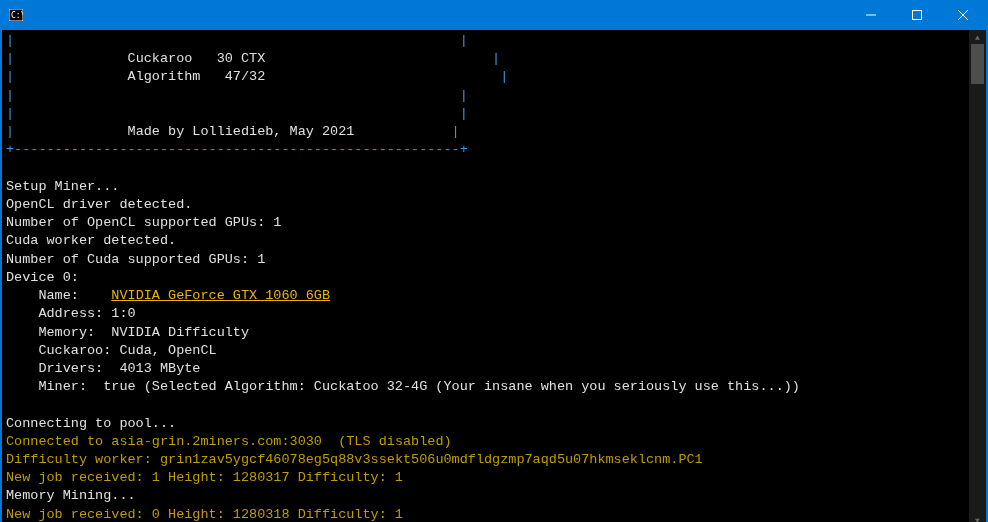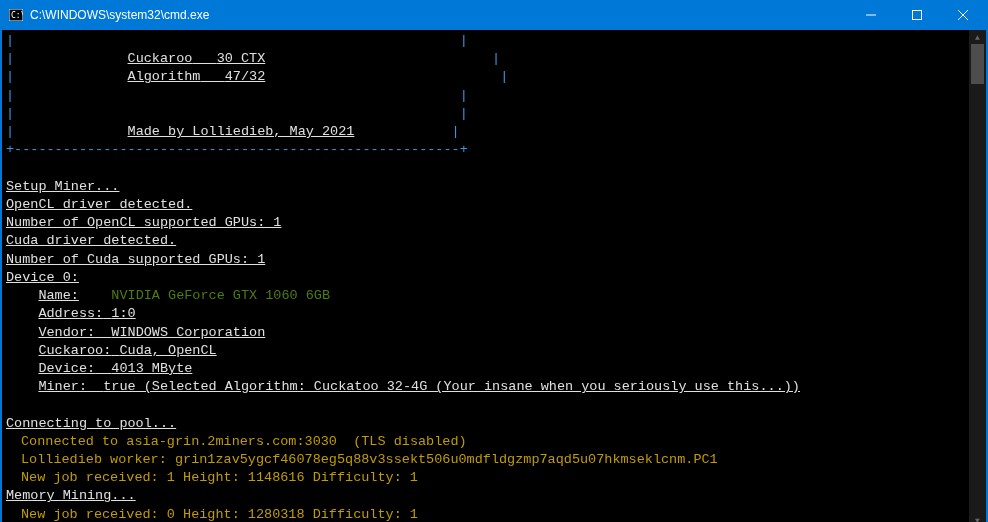--- a/index.html
+++ b/index.html
@@ -82,42 +82,41 @@
     right: 0;
     height: 14px;
     display: flex;
     align-items: center;
     justify-content: center;
     color: #666;
     font-size: 8px;
   }
   .scrollbar-arrow.up { top: 0; }
   .scrollbar-arrow.down { bottom: 0; }
-  .c-white  { color: #e0e0e0; text-decoration: underline; }
-  .c-green  { color: #4d7c0f; }
-  .c-yellow { color: #c19c00; margin-left: 15px; }
+  .c-white  { color: #e0e0e0; }
+  .c-green  { color: #eab308; text-decoration: underline; }
+  .c-yellow { color: #c19c00; }
   .c-cyan   { color: #3a96dd; }
   .border-edge {
     border-bottom: 2px solid #0078d7;
     border-left: 2px solid #0078d7;
     border-right: 2px solid #0078d7;
   }
 </style>
 </head>
 <body>
 
 <div class="window border-edge">
   <div class="titlebar">
     <span class="title-icon">
       <svg width="14" height="12" viewBox="0 0 14 12">
           <rect x="0" y="0" width="14" height="12" fill="#000" stroke="#fff" stroke-width="1"></rect>
           <text x="2" y="9" font-size="8" fill="#fff" font-family="monospace">C:\</text>
         </svg>
     </span>
-    <span class="title-text">C:\WINDOWS\system32\cmd.exe</span>
     <span class="title-spacer"></span>
     <div class="win-btn">
       <svg width="10" height="10" viewBox="0 0 10 10">
           <line x1="0" y1="5" x2="10" y2="5" stroke="#fff" stroke-width="1"></line>
         </svg>
     </div>
     <div class="win-btn">
       <svg width="10" height="10" viewBox="0 0 10 10">
           <rect x="0.5" y="0.5" width="9" height="9" fill="none" stroke="#fff" stroke-width="1"></rect>
         </svg>
@@ -135,34 +134,34 @@
 <span class="c-cyan">|</span>              <span class="c-white"><span>Cuckaroo</span>   <span>30 CTX</span></span>                            <span class="c-cyan">|</span>
 <span class="c-cyan">|</span>              <span class="c-white"><span>Algorithm</span>   <span>47/32</span></span>                             <span class="c-cyan">|</span>
 <span class="c-cyan">|</span>                                                       <span class="c-cyan">|</span>
 <span class="c-cyan">|</span>                                                       <span class="c-cyan">|</span>
 <span class="c-cyan">|</span>              <span class="c-white">Made by Lolliedieb, May 2021</span>            <span class="c-cyan">|</span>
 <span class="c-cyan">+-------------------------------------------------------+</span>
 
 <span class="c-white">Setup Miner...</span>
 <span class="c-white">OpenCL driver detected.</span>
 <span class="c-white">Number of OpenCL supported GPUs: 1</span>
-<span class="c-white">Cuda driver detected.</span>
+<span class="c-white">Cuda worker detected.</span>
 <span class="c-white">Number of Cuda supported GPUs: 1</span>
 <span class="c-white">Device 0:</span>
     <span class="c-white">Name:</span>    <span class="c-green">NVIDIA GeForce GTX 1060 6GB</span>
     <span class="c-white"><span>Address:</span> <span>1:0</span></span>
-    <span class="c-white"><span>Vendor:</span>  <span>WINDOWS Corporation</span></span>
+    <span class="c-white"><span>Memory:</span>  <span>NVIDIA Difficulty</span></span>
     <span class="c-white"><span>Cuckaroo:</span> <span>Cuda, OpenCL</span></span>
-    <span class="c-white"><span>Device:</span>  <span>4013 MByte</span></span>
+    <span class="c-white"><span>Drivers:</span>  <span>4013 MByte</span></span>
     <span class="c-white"><span>Miner:</span>  <span>true (Selected Algorithm: Cuckatoo 32-4G (Your insane when you seriously use this...))</span></span>
 
 <span class="c-white">Connecting to pool...</span>
 <span class="c-yellow"><span>Connected to </span><span>asia-grin.2miners.com:3030</span><span>  (TLS disabled)</span></span>
-<span class="c-yellow"><span>Lolliedieb worker: </span><span>grin1zav5ygcf46078eg5q88v3ssekt506u0mdfldgzmp7aqd5u07hkmseklcnm.PC1</span></span>
-<span class="c-yellow">New job received: 1 Height: 1148616 Difficulty: 1</span>
+<span class="c-yellow"><span>Difficulty worker: </span><span>grin1zav5ygcf46078eg5q88v3ssekt506u0mdfldgzmp7aqd5u07hkmseklcnm.PC1</span></span>
+<span class="c-yellow">New job received: 1 Height: 1280317 Difficulty: 1</span>
 <span class="c-white">Memory Mining...</span>
 <span class="c-yellow">New job received: 0 Height: 1280318 Difficulty: 1</span>
 </div>
     <div class="scrollbar">
       <div class="scrollbar-arrow up">▲</div>
       <div class="scrollbar-thumb"></div>
       <div class="scrollbar-arrow down">▼</div>
     </div>
   </div>
 </div>

